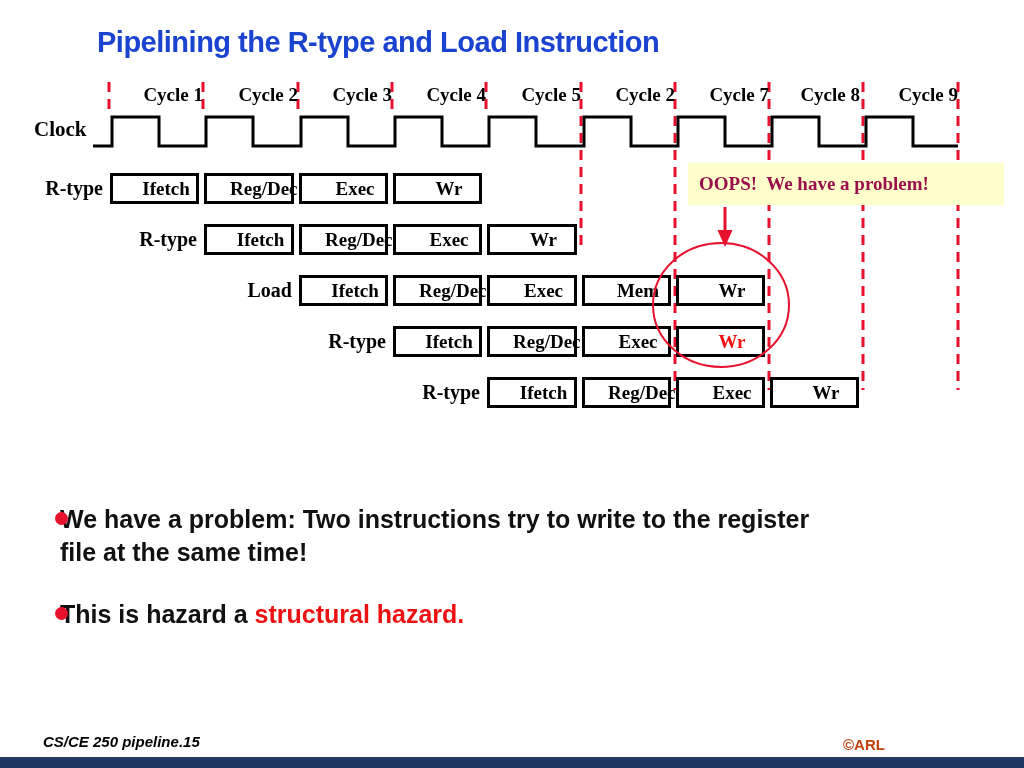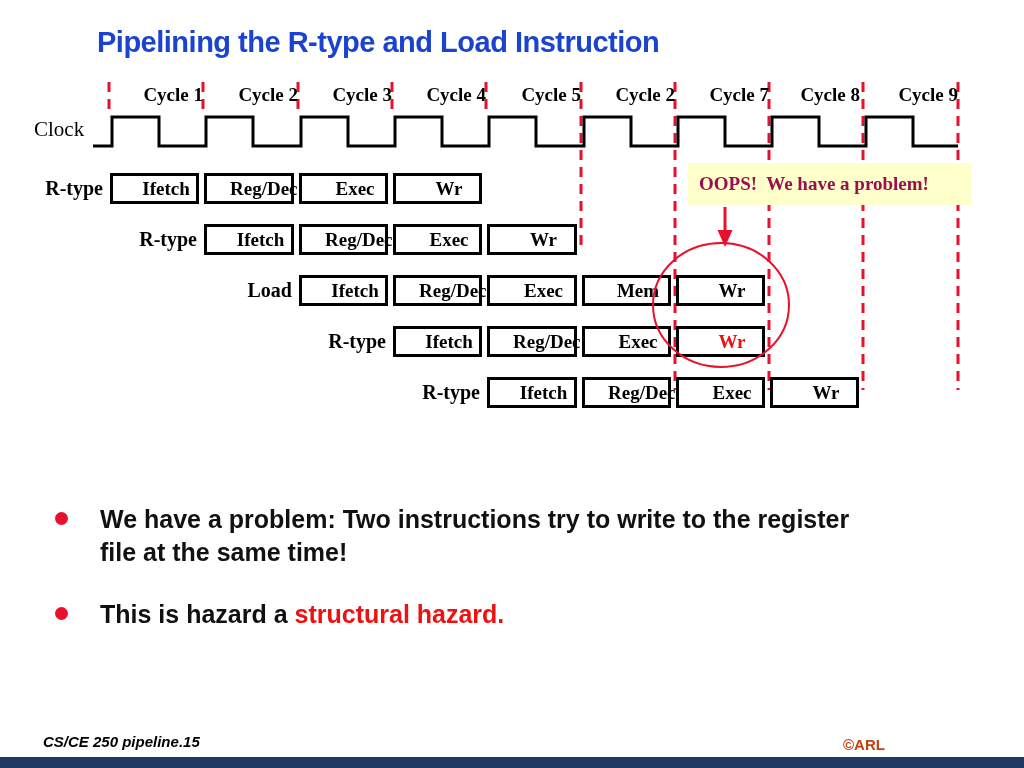--- a/index.html
+++ b/index.html
@@ -7,35 +7,35 @@
        font-family:"Liberation Sans",sans-serif;}
   .abs{position:absolute;}
   #slide-title{left:97px;top:26px;font-size:29px;font-weight:bold;color:#1a43cf;
        letter-spacing:-0.5px;white-space:nowrap;}
   #svg-bg{left:0;top:0;z-index:0;}
   #svg-fg{left:0;top:0;z-index:3;pointer-events:none;}
   .content{z-index:1;}
   .cycle-label{position:absolute;top:84px;height:26px;text-align:right;
        font-family:"Liberation Serif",serif;font-weight:bold;font-size:19px;color:#000;}
   #clock-label{left:34px;top:117px;font-family:"Liberation Serif",serif;
-       font-weight:normal;font-size:21px;color:#000;z-index:1;text-align:center;}
+       font-weight:bold;font-size:21px;color:#000;z-index:1;text-align:center;}
   .row-label{position:absolute;width:162px;text-align:right;
        font-family:"Liberation Serif",serif;font-weight:bold;font-size:20px;color:#000;
        line-height:31px;z-index:1;}
   .stage-box{position:absolute;box-sizing:border-box;border:3px solid #000;background:#fff;
        height:31px;text-align:center;font-family:"Liberation Serif",serif;
        font-weight:bold;font-size:19px;color:#000;line-height:25px;z-index:1;padding-left:23px;}
   .stage-box.red{color:#ee1111;}
-  #oops-callout{left:688px;top:163px;width:284px;height:42px;background:#ffffcc;
+  #oops-callout{left:688px;top:163px;width:316px;height:42px;background:#ffffcc;
        font-family:"Liberation Serif",serif;font-weight:bold;font-size:19px;color:#99104d;
        line-height:42px;padding-left:11px;box-sizing:border-box;white-space:nowrap;z-index:2;}
   .bullet{position:absolute;left:46px;z-index:1;}
   .bullet-dot{position:absolute;left:9px;top:9px;width:13px;height:13px;border-radius:50%;
        background:#e8112d;}
-  .bullet-text{margin-left:54px;font-size:25px;font-weight:bold;color:#111;
+  .bullet-text{margin-left:14px;font-size:25px;font-weight:bold;color:#111;
        line-height:33px;white-space:nowrap;}
   .seg-red{color:#ee1111;}
   #footer-left{left:43px;top:733px;font-size:15px;font-weight:bold;color:#000;z-index:1;font-style:italic;}
   #footer-right{left:843px;top:736px;font-size:15px;font-weight:bold;color:#c2410c;z-index:1;}
   #footer-bar{left:0;bottom:0;width:1024px;height:11px;background:#1f3864;z-index:1;}
 </style>
 </head>
 <body>
 
 <svg id="svg-bg" class="abs" width="1024" height="768">

